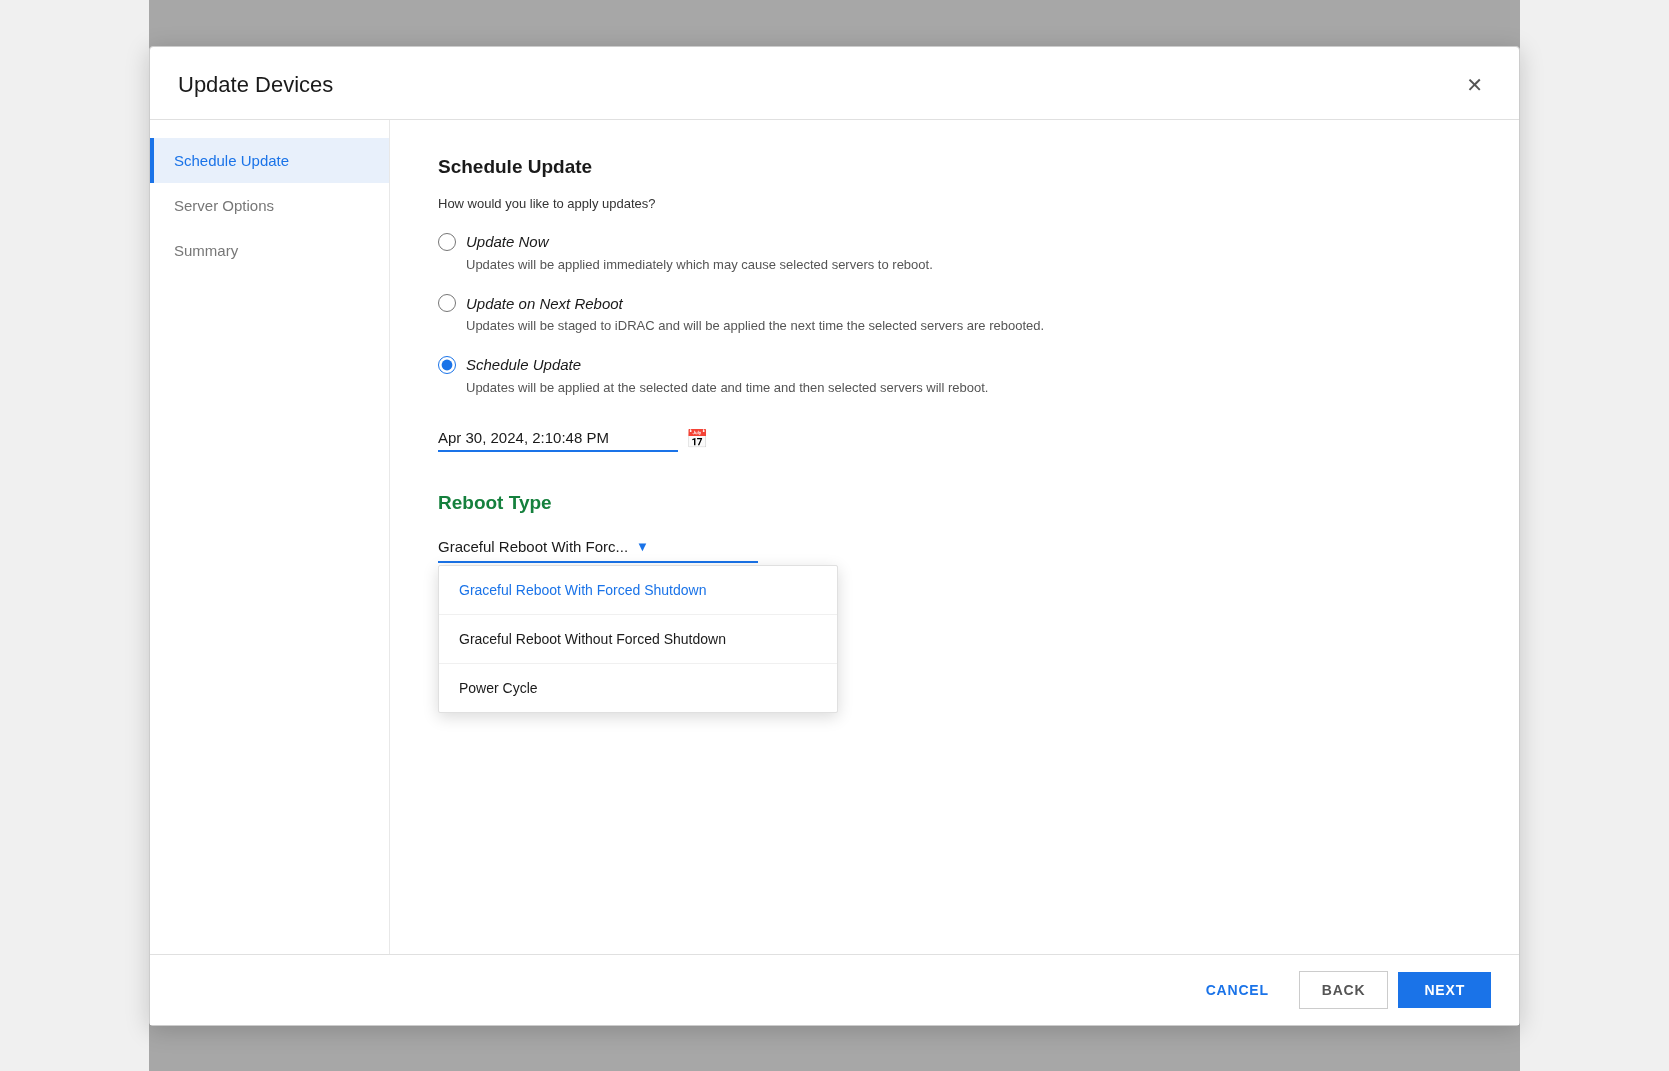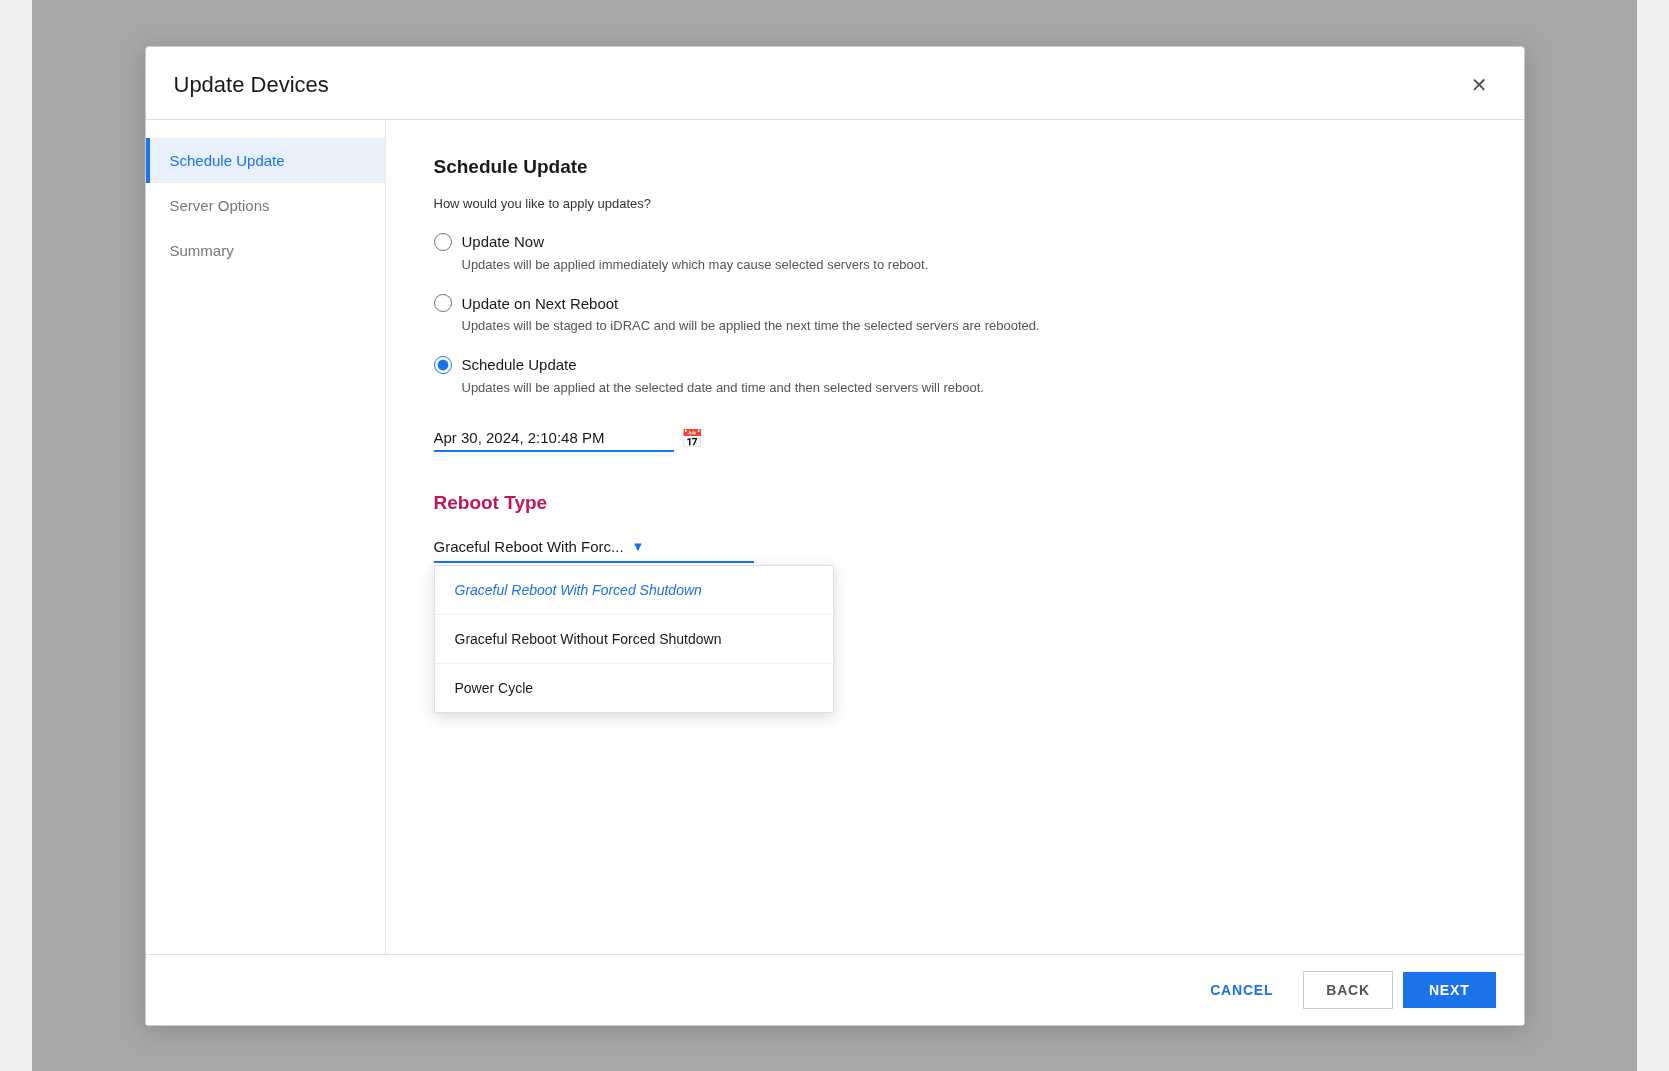--- a/index.html
+++ b/index.html
@@ -5,21 +5,21 @@
     * { box-sizing: border-box; margin: 0; padding: 0; }
     body {
       font-family: 'Segoe UI', Arial, sans-serif;
       background: #f0f0f0;
       display: flex;
       align-items: center;
       justify-content: center;
       min-height: 100vh;
     }
     .modal-overlay {
-      width: 1605px;
+      width: 1371px;
       height: 1071px;
       background: rgba(0,0,0,0.3);
       display: flex;
       align-items: center;
       justify-content: center;
     }
     .modal {
       width: 1380px;
       height: 980px;
       background: #fff;
@@ -111,20 +111,21 @@
       width: 18px;
       height: 18px;
       accent-color: #1a73e8;
       cursor: pointer;
       flex-shrink: 0;
     }
     .radio-label {
       font-size: 15px;
       color: #1a1a1a;
       cursor: pointer;
+      font-style: italic;
     }
     .radio-desc {
       margin-left: 28px;
       font-size: 13px;
       color: #555;
       line-height: 1.5;
     }
     .date-section {
       margin-top: 28px;
       margin-left: 0;
@@ -154,21 +155,21 @@
       color: #1a73e8;
       font-size: 18px;
       cursor: pointer;
     }
     .reboot-section {
       margin-top: 40px;
     }
     .reboot-title {
       font-size: 19px;
       font-weight: 600;
-      color: #be185d;
+      color: #15803d;
       margin-bottom: 18px;
     }
     .dropdown-wrapper {
       position: relative;
       width: 320px;
     }
     .dropdown-trigger {
       display: flex;
       align-items: center;
       justify-content: flex-start;
@@ -203,21 +204,20 @@
       color: #1a1a1a;
       cursor: pointer;
       border-bottom: 1px solid #f0f0f0;
     }
     .dropdown-item:last-child {
       border-bottom: none;
     }
     .dropdown-item.selected {
       color: #1a73e8;
       font-weight: 500;
-      font-style: italic;
     }
     .modal-footer {
       display: flex;
       align-items: center;
       justify-content: flex-end;
       gap: 10px;
       padding: 16px 28px;
       border-top: 1px solid #e0e0e0;
       flex-shrink: 0;
       background: #fff;

